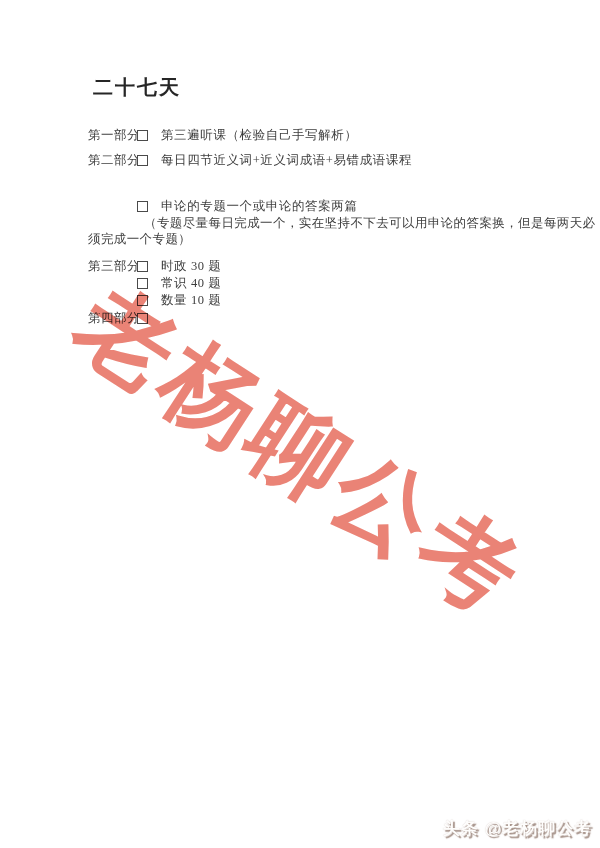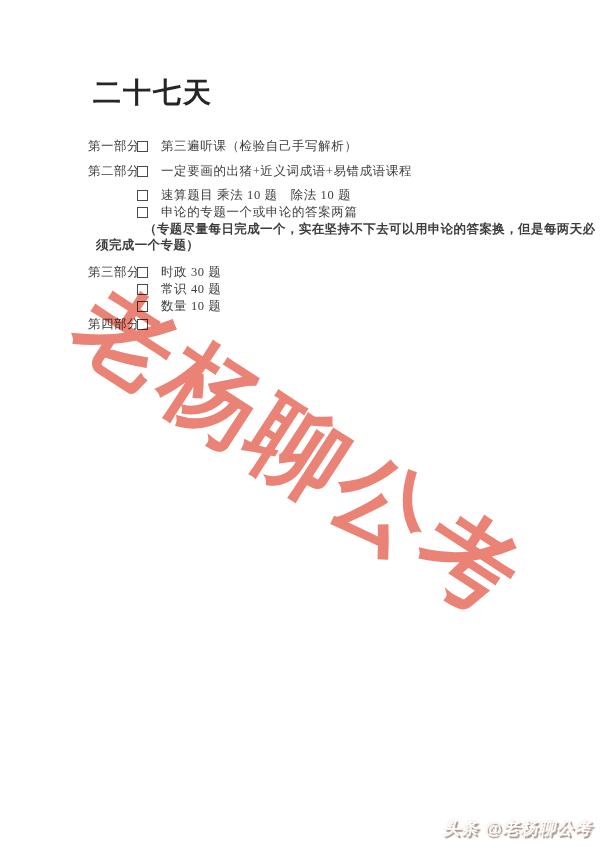--- a/index.html
+++ b/index.html
@@ -2,69 +2,63 @@
 <html><head>
 <meta charset="utf-8">
 <style>
   html,body{margin:0;padding:0;background:#ffffff;}
   .page{
     position:relative;width:600px;height:848px;background:#ffffff;overflow:hidden;
     font-family:"Liberation Serif","DejaVu Serif",serif;color:#3d3d3d;
   }
   .content{position:absolute;left:88px;top:74px;width:490px;}
   .doc-title{
-    font-size:28px;font-weight:bold;color:#262626;margin:0 0 26px 5px;
+    font-size:20px;font-weight:bold;color:#262626;margin:0 0 26px 5px;
     letter-spacing:2px;font-family:"Liberation Sans","DejaVu Sans",sans-serif;
   }
   .row{display:flex;align-items:center;font-size:12.5px;line-height:16px;height:16px;white-space:nowrap;}
   .plabel{flex:none;width:49px;letter-spacing:0.5px;}
   .cb{flex:none;width:9px;height:9px;border:1.2px solid #4a4a4a;background:#fff;margin-right:13px;}
   .txt{letter-spacing:0.6px;}
-  .note{font-size:12.5px;line-height:16px;letter-spacing:0.4px;white-space:nowrap;font-weight:bold;}
+  .note{font-size:12.5px;line-height:16px;letter-spacing:0.4px;white-space:nowrap;}
   .note1{padding-left:56px;margin-top:1px;}
-  .note2{margin-top:0;margin-left:8px;}
-  .mt11{margin-top:11px}.mt9{margin-top:9px}.mt8{margin-top:8px}.mt13{margin-top:1px}
+  .note2{margin-top:0;}
+  .mt11{margin-top:11px}.mt9{margin-top:9px}.mt8{margin-top:8px}.mt13{margin-top:30px}
   .mt1{margin-top:1px}.mt2{margin-top:2px}
   .watermark{
     position:absolute;left:112px;top:272px;transform:rotate(33deg);transform-origin:0 0;
     font-size:96px;line-height:1;font-weight:bold;letter-spacing:6px;white-space:nowrap;
     font-family:"DejaVu Sans",sans-serif;color:rgba(228,96,79,0.78);
     mix-blend-mode:multiply;pointer-events:none;
   }
   .badge{
     position:absolute;right:8px;top:817px;font-size:17px;font-weight:bold;letter-spacing:1px;
     font-family:"Liberation Sans","DejaVu Sans",sans-serif;color:#fefdfc;white-space:nowrap;
     text-shadow:2px 2px 1px rgba(150,128,118,0.85), 0 0 1px rgba(160,140,130,0.45);
-    font-style:italic;
   }
 </style>
 </head>
 <body>
 
 <div class="page">
 
   <div class="content">
 
     <div class="doc-title">二十七天</div>
 
     <div class="row">
       <span class="plabel">第一部分：</span>
       <span class="cb"></span>
       <span class="txt">第三遍听课（检验自己手写解析）</span>
     </div>
 
     <div class="row mt9">
       <span class="plabel">第二部分：</span>
       <span class="cb"></span>
-      <span class="txt">一定要画的出猪+近义词成语+易错成语课程</span>
-    </div>
-    <div class="row mt8">
-      <span class="plabel"></span>
-      <span class="cb"></span>
-      <span class="txt">速算题目 乘法 10 题　除法 10 题</span>
+      <span class="txt">每日四节近义词+近义词成语+易错成语课程</span>
     </div>
     <div class="row mt13">
       <span class="plabel"></span>
       <span class="cb"></span>
       <span class="txt">申论的专题一个或申论的答案两篇</span>
     </div>
     <div class="note note1">（专题尽量每日完成一个，实在坚持不下去可以用申论的答案换，但是每两天必</div>
     <div class="note note2">须完成一个专题）</div>
 
     <div class="row mt11">

